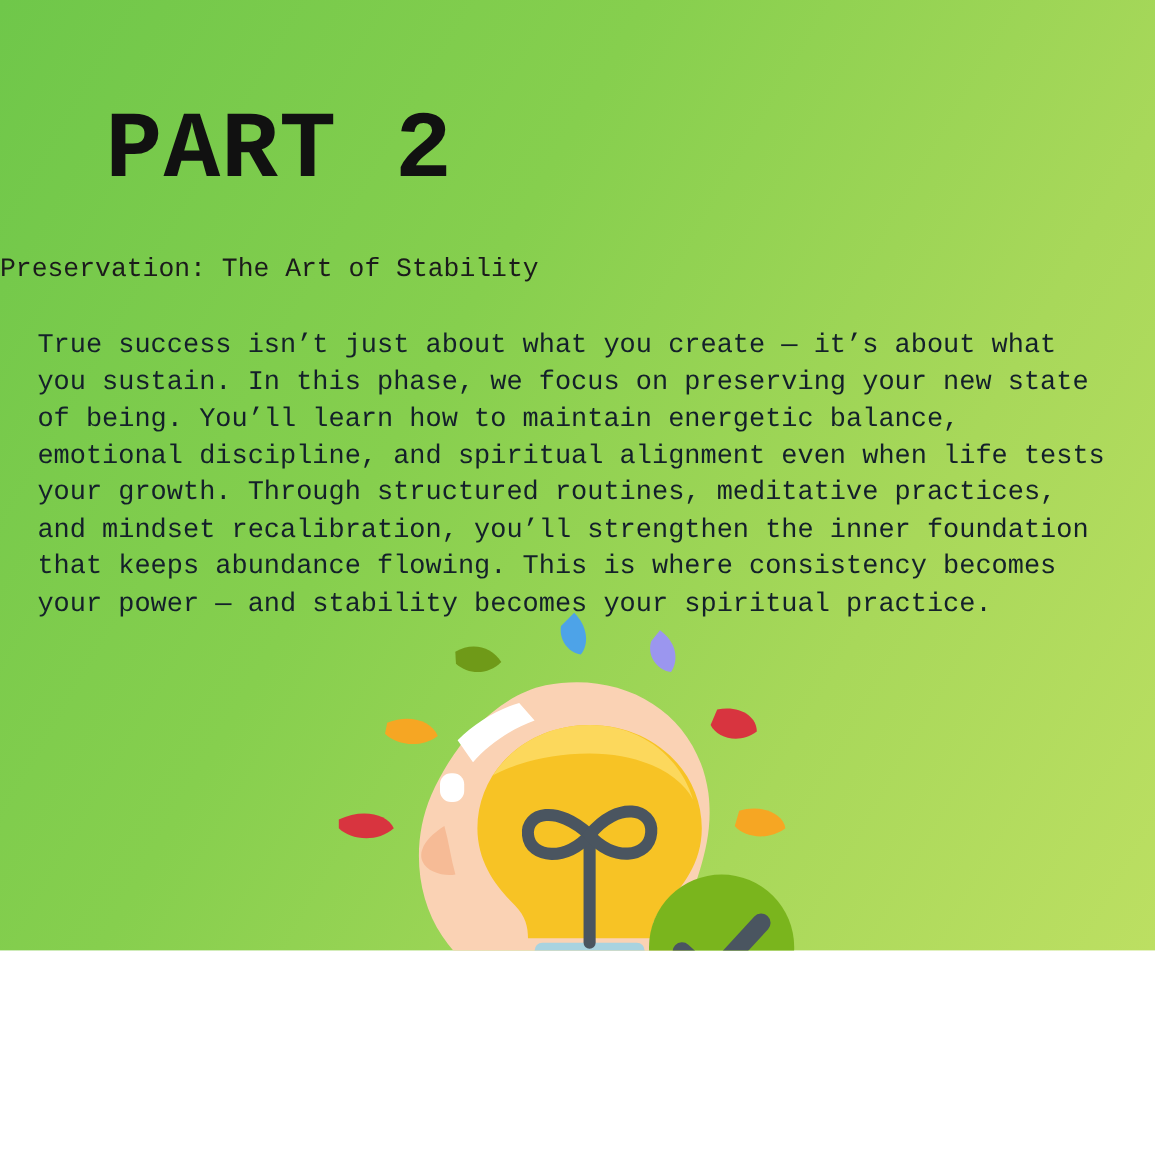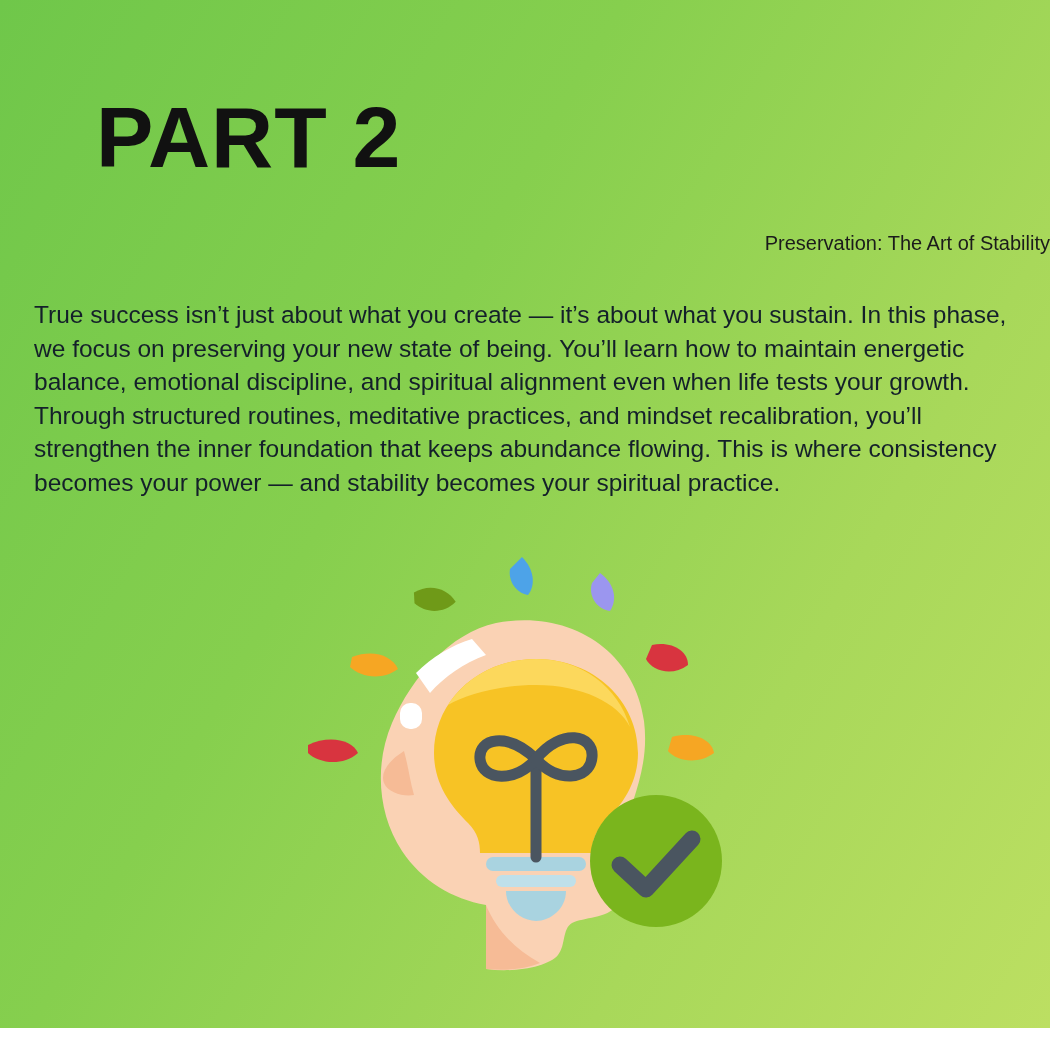--- a/index.html
+++ b/index.html
@@ -8,43 +8,44 @@
   }
   body {
     width: 1050px;
     height: 1048px;
     font-family: "Liberation Sans", sans-serif;
     overflow: hidden;
   }
   #slide {
     position: relative;
     width: 1050px;
-    height: 1028px;
+    height: 864px;
     background: linear-gradient(120deg, #6fc74a 0%, #86cf4e 38%, #a8d85a 72%, #bcdf62 100%);
     box-sizing: border-box;
     overflow: hidden;
+    font-family: Liberation Mono, monospace;
   }
   .title {
     position: absolute;
     left: 96px;
     top: 92px;
     font-size: 86px;
     font-weight: bold;
     letter-spacing: 1px;
     color: #111111;
     line-height: 1.05;
     margin: 0;
   }
   .subtitle {
     position: absolute;
     left: 0;
     right: 0;
     top: 232px;
-    text-align: right;
-    font-size: 20px;
+    text-align: left;
+    font-size: 24px;
     color: #1b1b1b;
     font-weight: normal;
   }
   .body-text {
     position: absolute;
     left: 34px;
     width: 982px;
     top: 298px;
     text-align: left;
     font-size: 24.5px;

